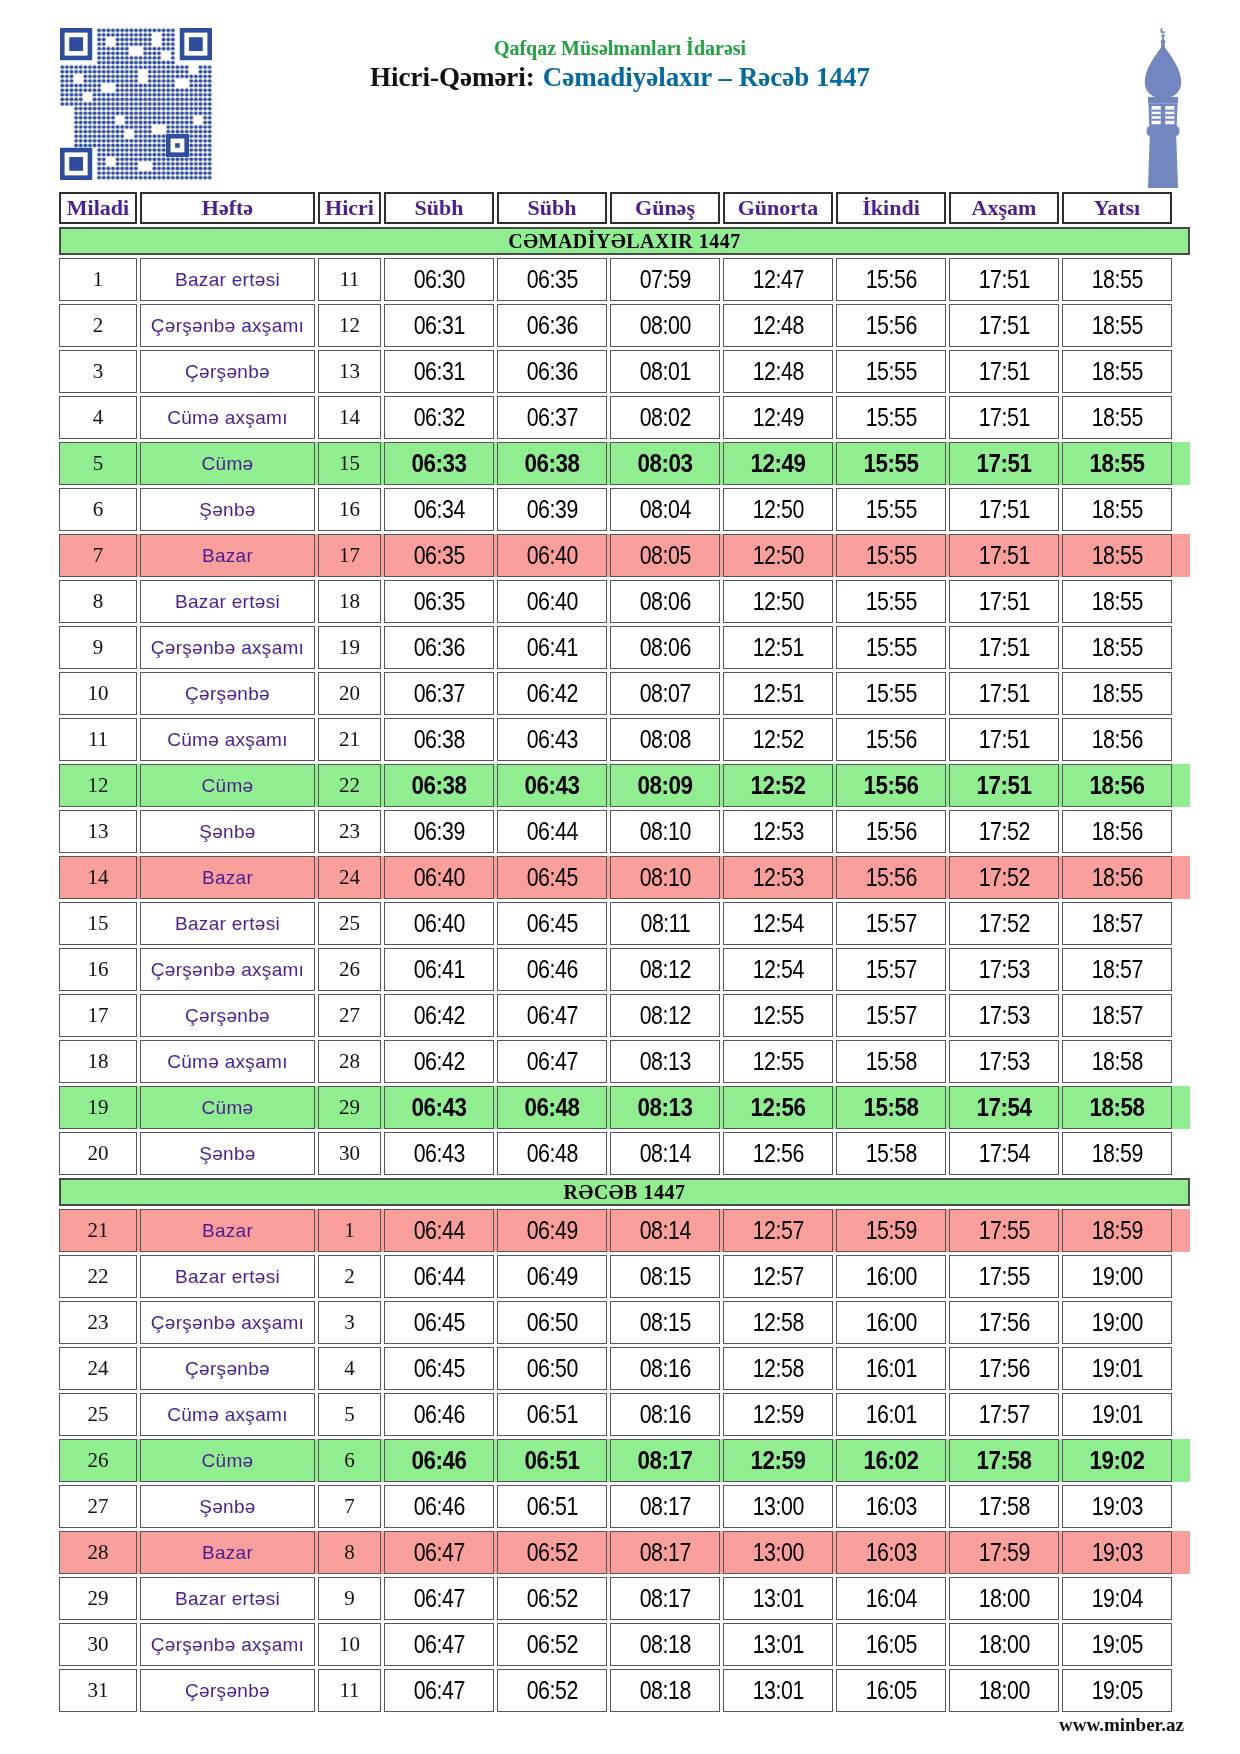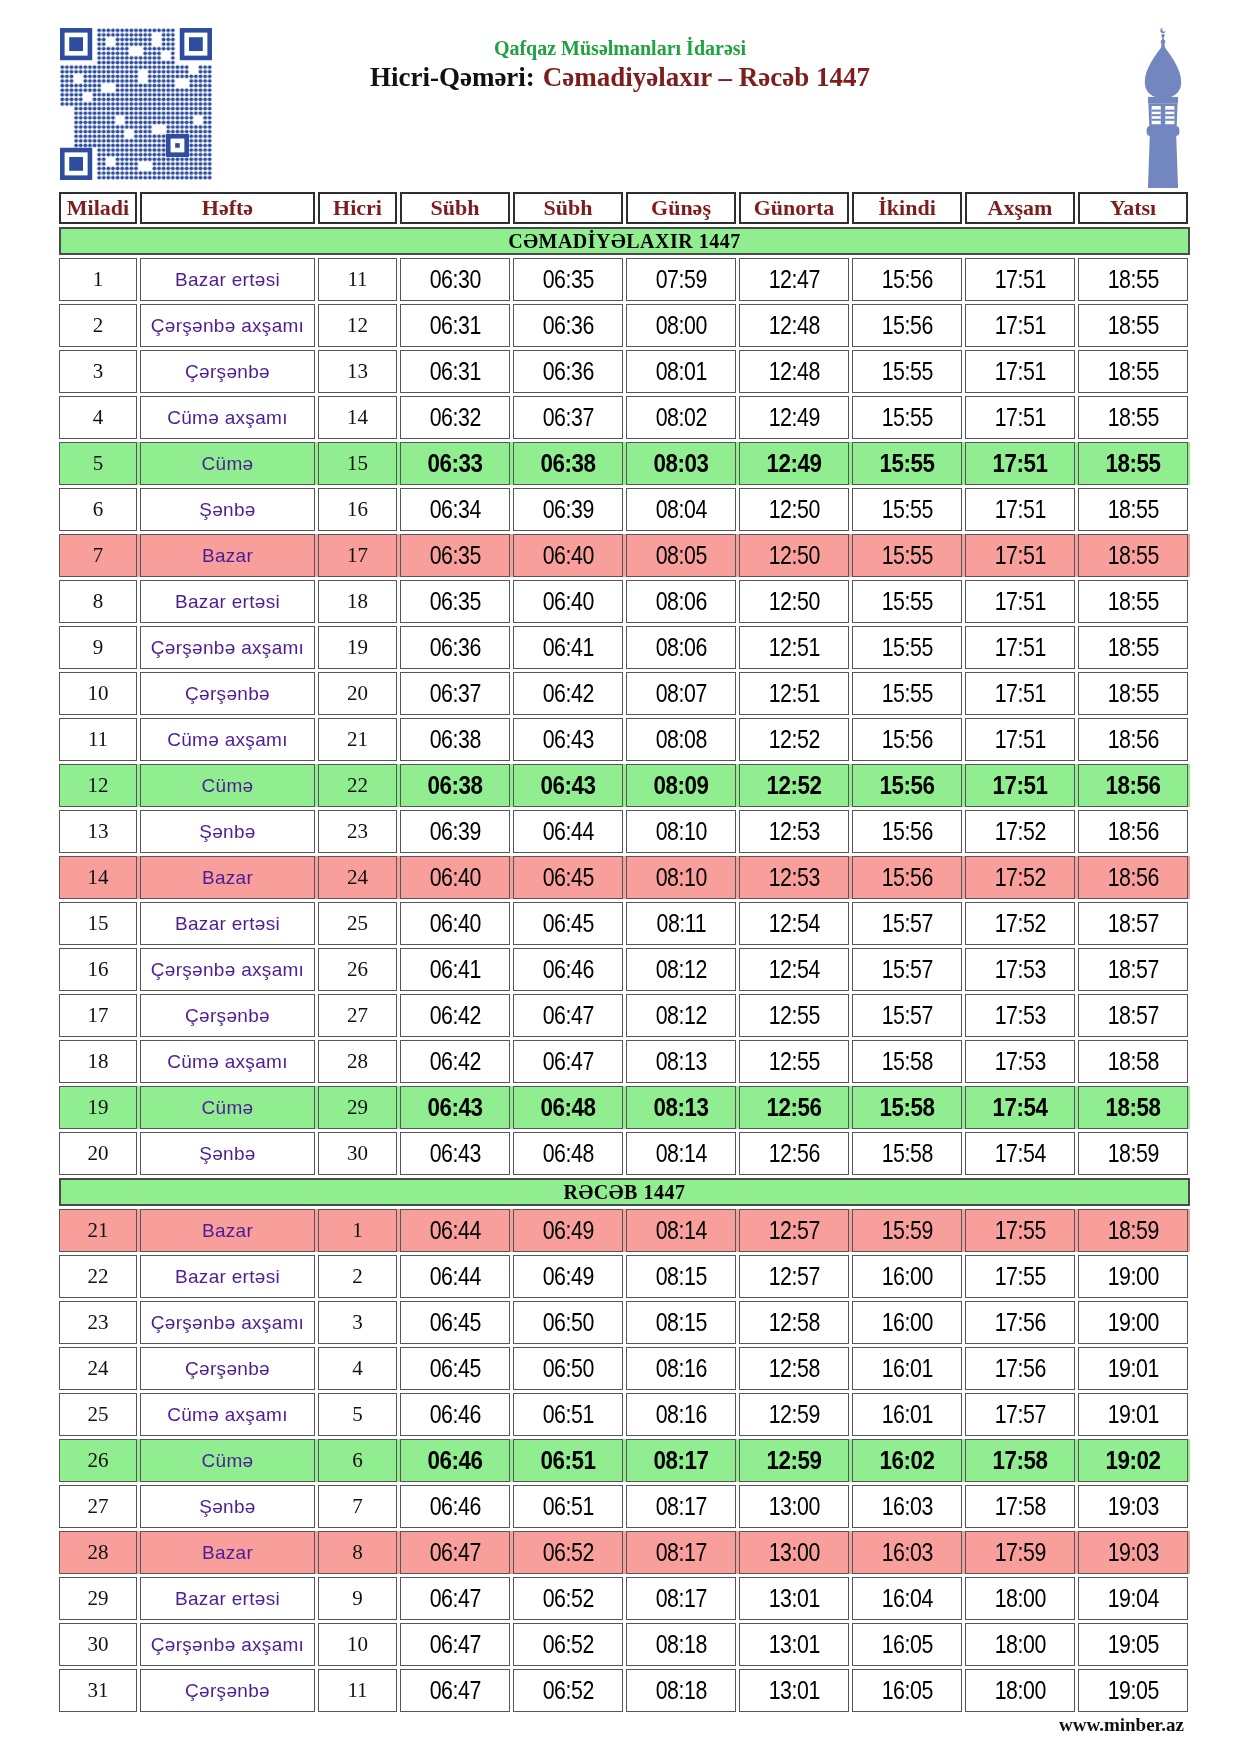--- a/index.html
+++ b/index.html
@@ -11,40 +11,40 @@
   .minaret{position:absolute;right:48px;top:24px;width:58px;height:164px;}
   .titles{position:absolute;left:218px;right:218px;top:36px;text-align:center;}
   .t-org{font-size:20px;font-weight:bold;color:#1FA23F;line-height:1.25;}
   .t-main{font-size:31px;font-weight:bold;color:#111;line-height:1.18;}
   .t-main .green{color:#1FA23F;}
   .t-main .sep{color:#111;margin:0 7px;font-weight:bold;}
   .t-main .blue{color:#1E7BD7;}
   .t-line{font-size:27px;font-weight:bold;color:#111;line-height:1.2;}
   .t-line .lbl{margin-right:8px;}
   .brown{color:#9C4A12;}
-  .greentxt{color:#7f1d1d;}
+  .greentxt{color:#0369a1;}
 
   
   .ptable{position:absolute;left:59px;top:192px;width:1131px;
           display:flex;flex-direction:column;gap:3px;}
   .thead{display:flex;gap:3px;height:32px;background:#fff;}
   .hcell{box-sizing:border-box;border:2px solid #2e2e2e;background:#fff;
          display:flex;align-items:center;justify-content:center;
-         font-weight:bold;font-size:22px;color:#7f1d1d;}
+         font-weight:bold;font-size:22px;color:#4c1d95;}
   .band{box-sizing:border-box;height:28px;border:2px solid #4a4a4a;background:#90EE90;
         display:flex;align-items:center;justify-content:center;
         font-weight:bold;font-size:20px;color:#000;letter-spacing:.5px;}
   .row{display:flex;gap:3px;height:43px;background:#fff;}
   .row.friday{background:#90EE90;}
   .row.sunday{background:#F89F9B;}
   .cell{box-sizing:border-box;border:1.5px solid #565656;
         display:flex;align-items:center;justify-content:center;overflow:hidden;}
   .c-miladi{width:78px;flex:0 0 auto;}
   .c-hefte{width:175px;flex:0 0 auto;}
-  .c-hicri{width:79px;flex:0 0 auto;}
+  .c-hicri{width:63px;flex:0 0 auto;}
   .c-time{width:110px;flex:0 0 auto;}
   .daynum{font-family:"Liberation Serif",serif;font-size:21px;color:#111;}
   .weekday{font-family:Liberation Sans, sans-serif;font-size:19px;color:#4c1d95;
            letter-spacing:.3px;white-space:nowrap;}
   .time{font-family:"Liberation Sans",sans-serif;font-size:26px;color:#000;}
   .squish{display:inline-block;transform:scaleX(.82);letter-spacing:-.5px;white-space:nowrap;}
   .row.friday .time .squish{font-weight:bold;transform:scaleX(.86);}
 
   .footer{position:absolute;right:56px;top:1714px;font-family:"Liberation Serif",serif;
           font-weight:bold;font-size:19px;color:#101010;}

